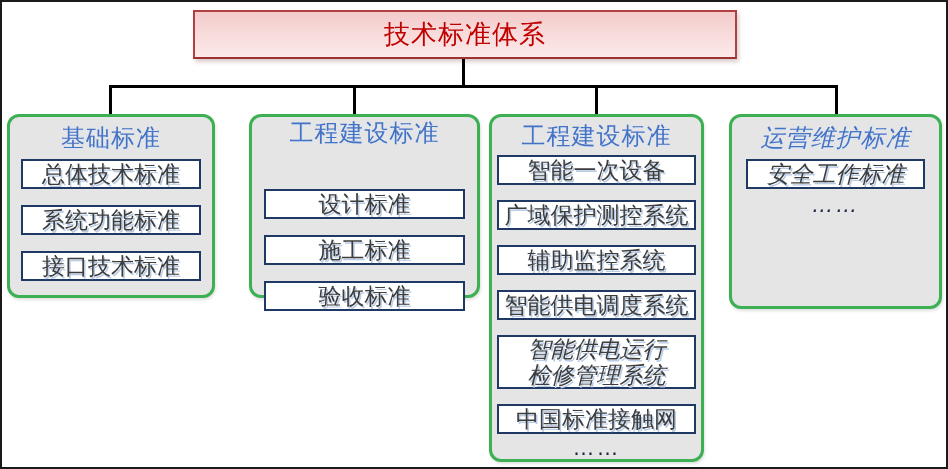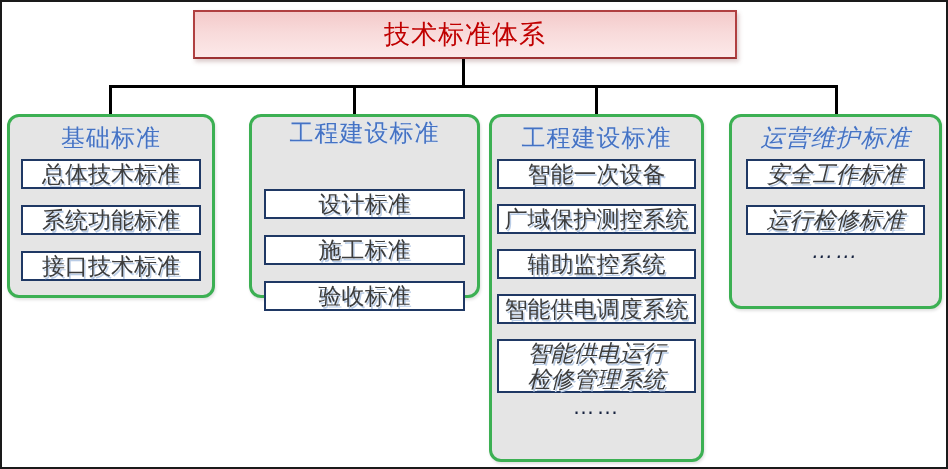--- a/index.html
+++ b/index.html
@@ -117,26 +117,26 @@
     <div class="col-title">工程建设标准</div>
     <div class="items">
       <div class="item">智能一次设备</div>
       <div class="item">广域保护测控系统</div>
       <div class="item">辅助监控系统</div>
       <div class="item">智能供电调度系统</div>
       <div class="item tall">
         <span>智能供电运行</span>
         <span>检修管理系统</span>
       </div>
+      <div class="item">中国标准接触网</div>
     </div>
     <div class="ellipsis">……</div>
   </div>
 
   <div class="category cat-4">
     <div class="col-title">运营维护标准</div>
     <div class="items">
       <div class="item">安全工作标准</div>
-      <div class="item">运行检修标准</div>
     </div>
     <div class="ellipsis">……</div>
   </div>
 
 </div>
 
 </body></html>

